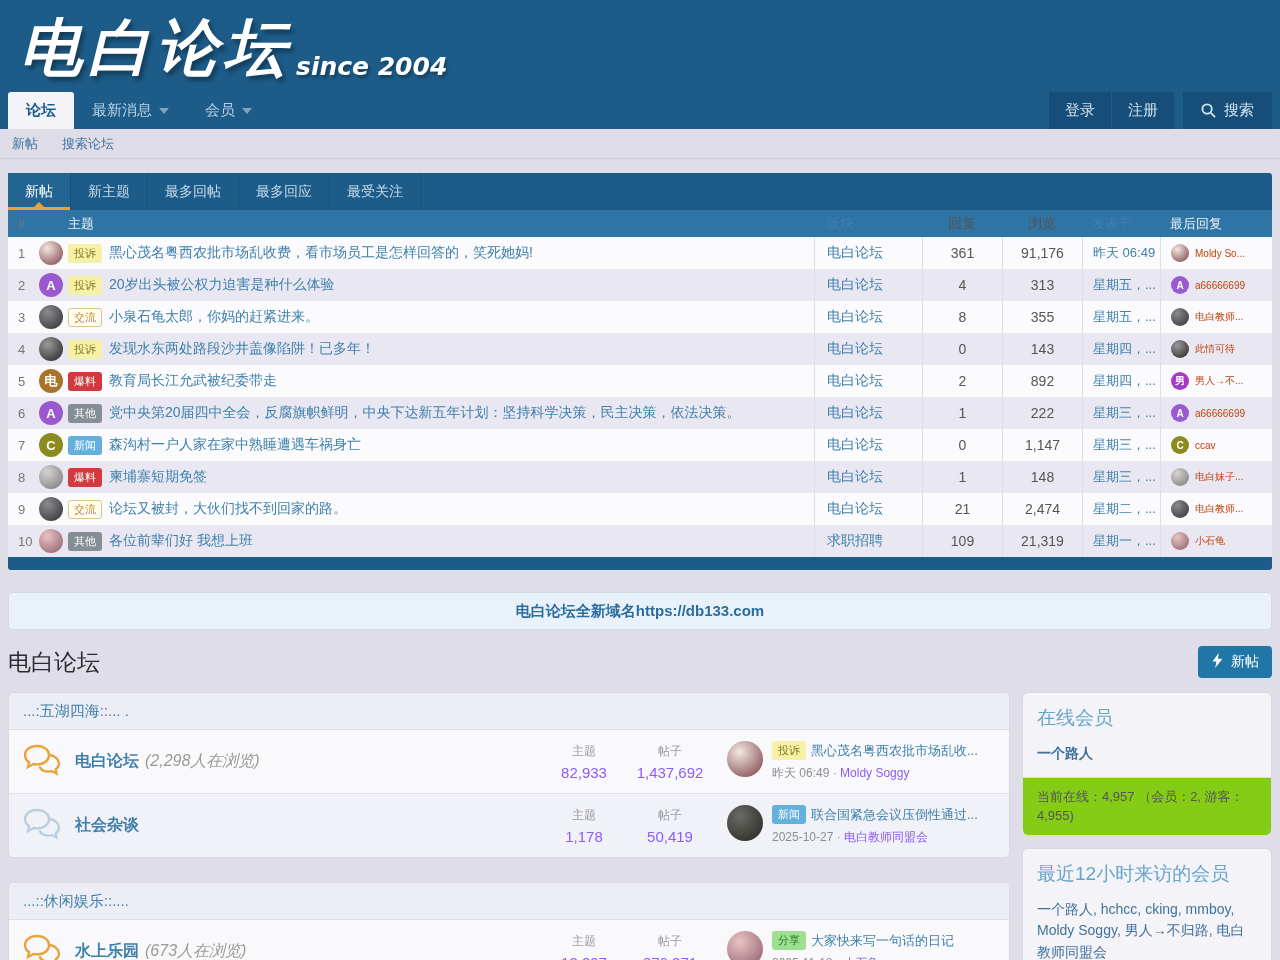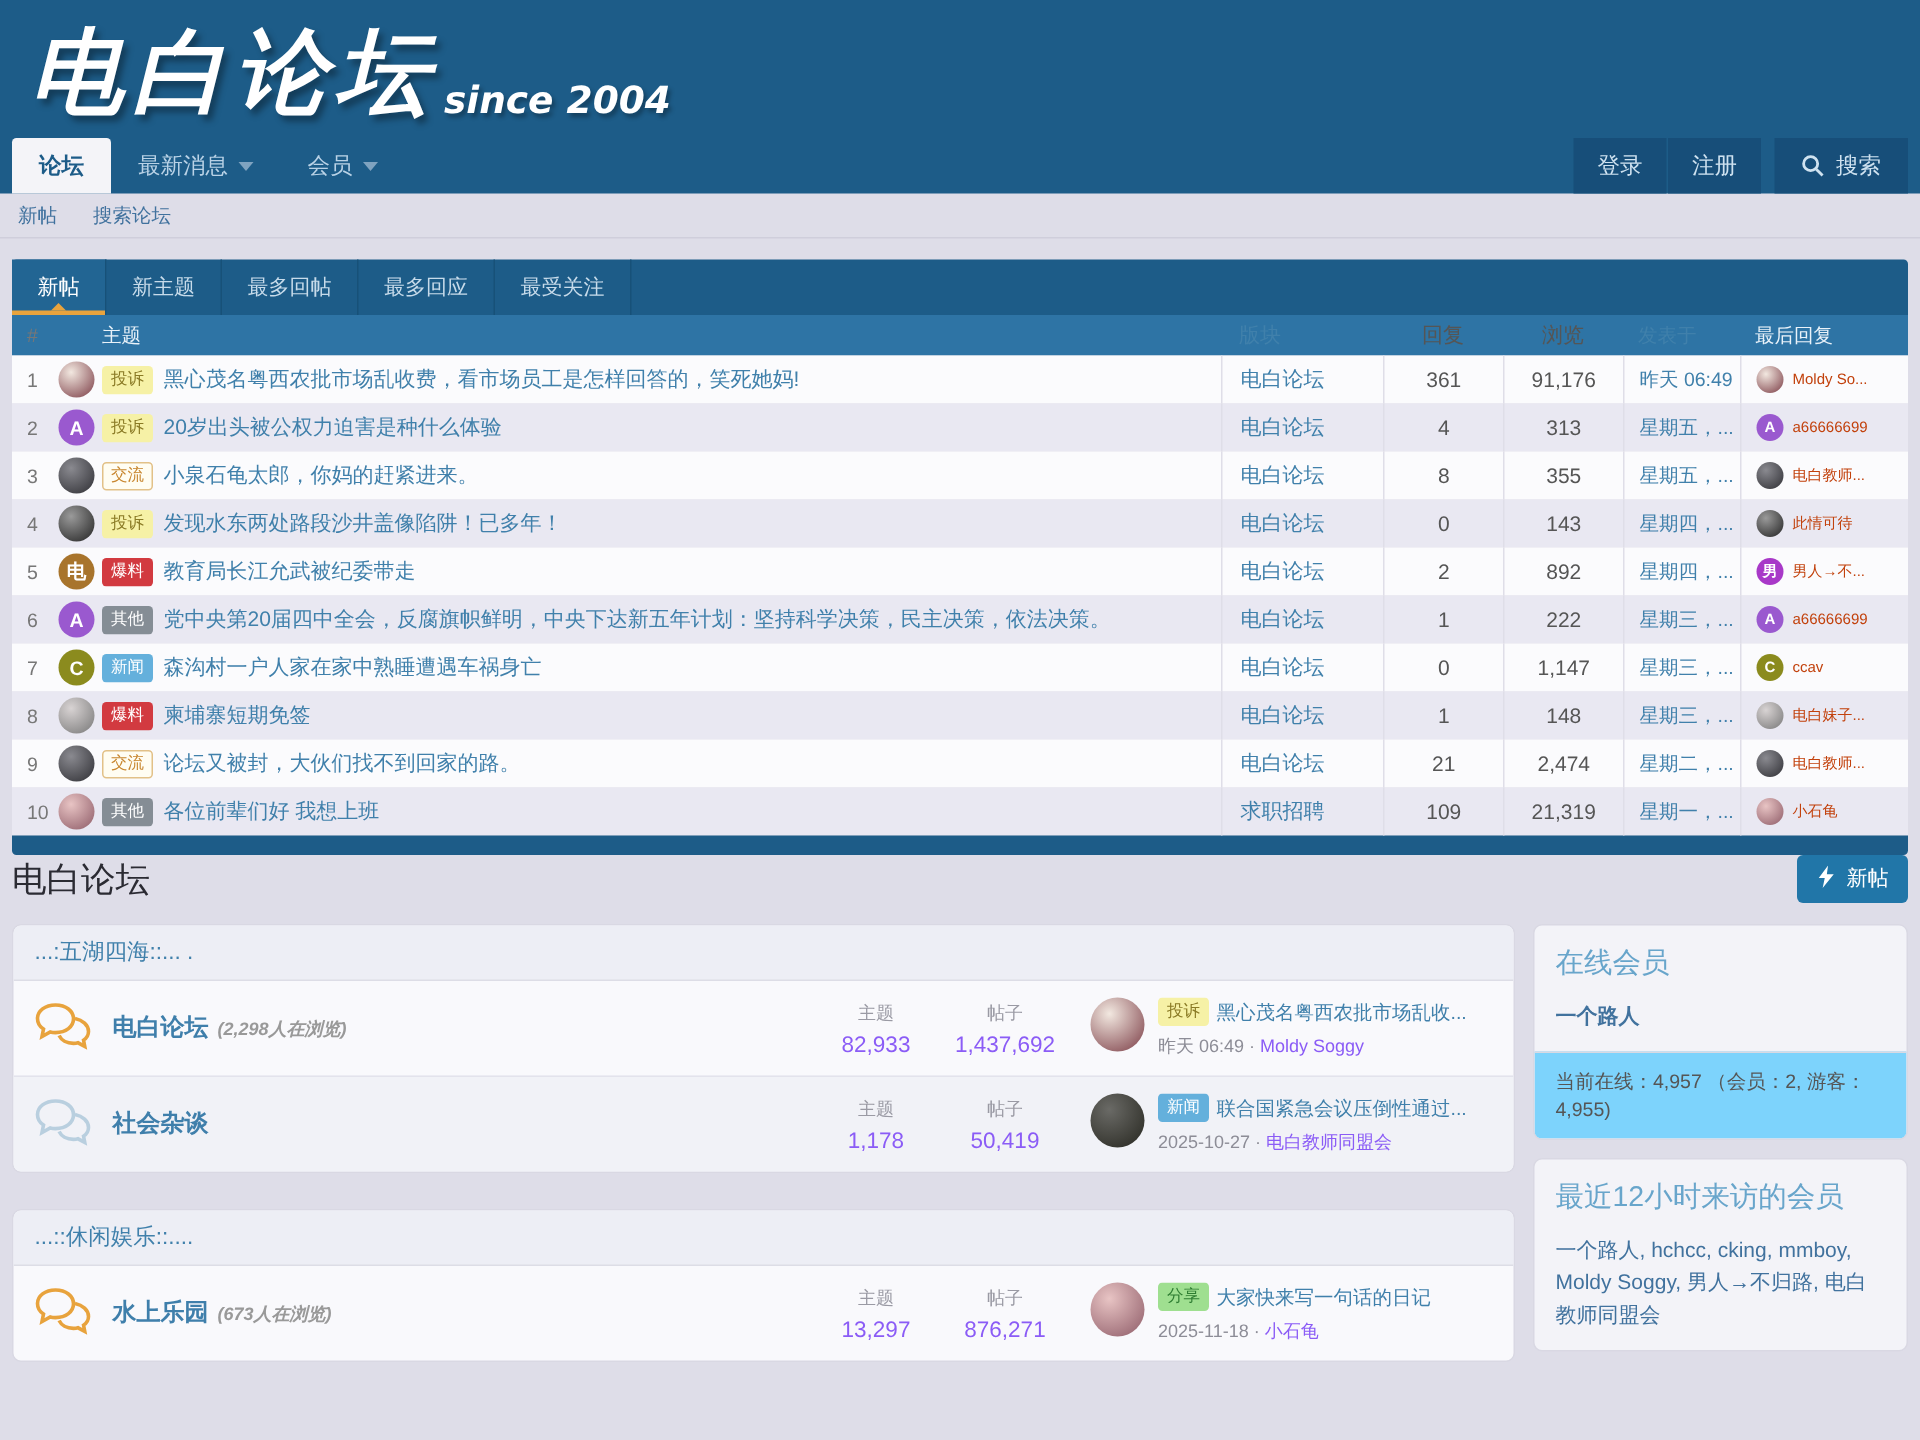--- a/index.html
+++ b/index.html
@@ -83,38 +83,38 @@
   .col-right { width:250px; flex:none; }
 
   
   .cat-card { background:#f9f9fc; border:1px solid #d9d8e3; border-radius:6px; overflow:hidden; margin-bottom:24px; }
   .cat-head { height:37px; line-height:36px; padding:0 14px; background:#edeef5; border-bottom:1px solid #dddde6; color:#4080ab; font-size:15px; }
   .forum-row { display:flex; align-items:center; padding:11px 14px; min-height:60px; }
   .forum-row + .forum-row { background:#f1f2f7; border-top:1px solid #e3e3ec; }
   .forum-icon { width:40px; flex:none; margin-right:12px; }
   .forum-title { flex:1; min-width:0; display:flex; align-items:baseline; gap:6px; }
   .forum-name { font-size:16px; font-weight:bold; color:#3f7fab; }
-  .forum-viewers { font-size:12px; font-style:italic; color:#999;font-weight:bold; }
+  .forum-viewers { font-size:16px; font-style:italic; color:#999; }
   .fstat { width:86px; flex:none; text-align:center; }
   .fstat .lbl { font-size:12px; color:#9a9aa4; margin-bottom:4px; }
   .fstat .val { font-size:15px; color:#8b5cf6; }
   .latest { width:268px; flex:none; display:flex; gap:9px; margin-left:14px; }
   .latest-lines { min-width:0; }
   .latest-l1 { display:flex; align-items:center; gap:5px; margin-bottom:4px; }
   .latest-l1 a { color:#4080ab; font-size:13px; white-space:nowrap; overflow:hidden; text-overflow:ellipsis; }
   .latest-l2 { font-size:12px; color:#8d8d97; white-space:nowrap; }
   .latest-l2 a { color:#8b5cf6; font-size:12px; }
 
   
   .side-card { background:#f3f3f8; border:1px solid #d9d8e3; border-radius:6px; overflow:hidden; margin-bottom:12px; }
   .side-title { padding:12px 14px 10px; font-size:19px; color:#68a5cb; }
   .side-body { padding:2px 14px 12px; font-size:14px; color:#41729e; line-height:1.55; }
   .side-body .member { color:#41729e; font-weight:bold; }
   .side-body.members-list { font-weight:normal; }
-  .side-footer { background:#7dd3fc; border-top:1px solid #d9d9e3; padding:9px 14px; font-size:13px; color:#555; line-height:1.5; }
+  .side-footer { background:#84cc16; border-top:1px solid #d9d9e3; padding:9px 14px; font-size:13px; color:#555; line-height:1.5; }
 </style>
 </head>
 <body>
 
 <header class="site-header">
   <div class="logo">
     <span class="logo-cn">电白论坛</span><span class="logo-tag">since 2004</span>
   </div>
   <nav class="main-nav">
     <a class="nav-item active">
@@ -390,20 +390,21 @@
           </span>
         <span class="c-last">
             <span class="avatar av18" style="background: radial-gradient(circle at 35% 30%, rgb(232, 196, 196), rgb(141, 90, 102));"></span>
             <a>小石龟</a>
           </span>
       </div>
     </div>
     <div class="table-bottom"></div>
   </section>
 
+  <div class="notice">电白论坛全新域名https://db133.com</div>
 
   <div class="section-head">
     <h1>电白论坛</h1>
     <button class="newpost-btn">
       <span>
         <svg width="13" height="15" viewBox="0 0 12 15">
             <path d="M7.2 0 L1 8.4 H5 L3.6 15 L11 5.8 H6.4 Z" fill="#fff"></path>
           </svg>
       </span>
       <span>新帖</span>

